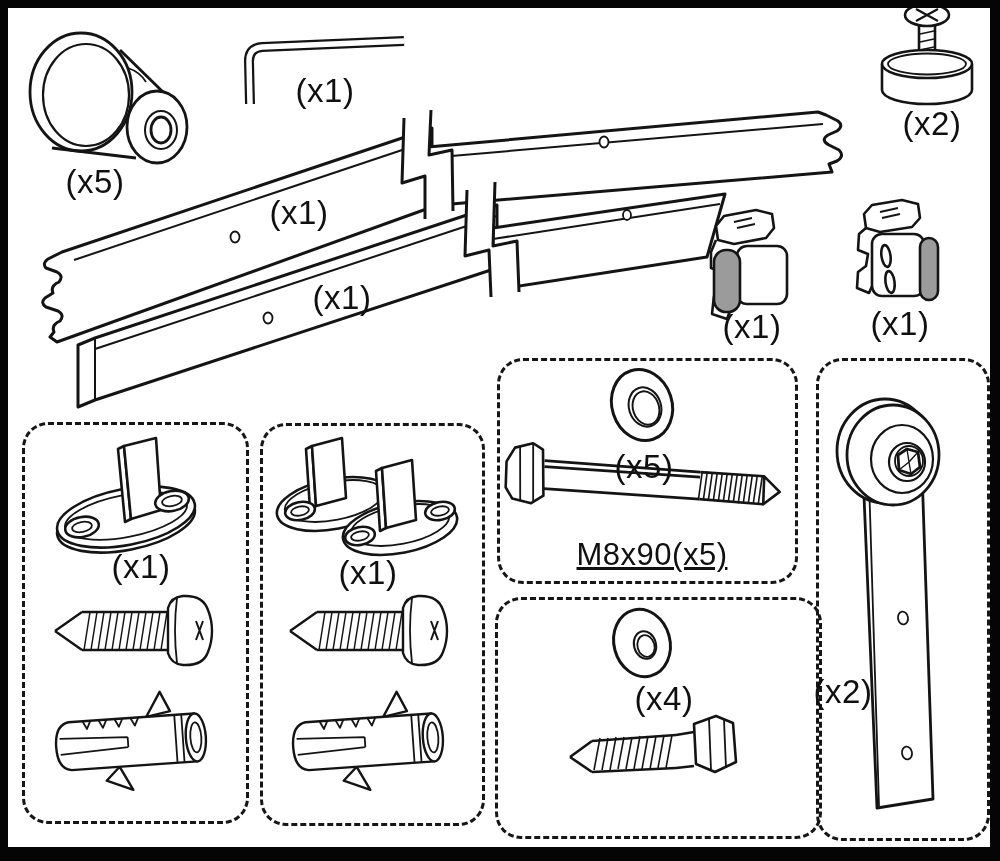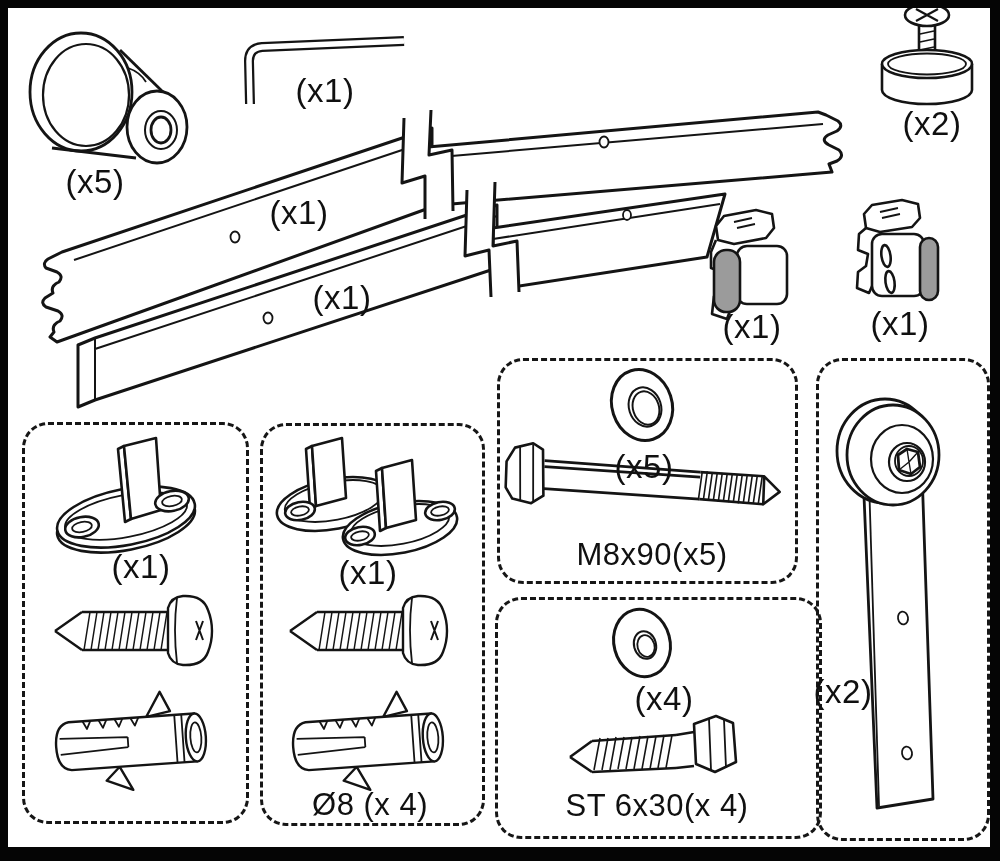--- a/index.html
+++ b/index.html
@@ -7,21 +7,21 @@
     position:relative;width:1000px;height:861px;background:#ffffff;
     font-family:"Liberation Sans", sans-serif;color:#111;overflow:hidden;
     margin:0 auto;
   }
   .frame{position:absolute;inset:0;border-style:solid;border-color:#050505;
     border-width:8px 10px 14px 8px;pointer-events:none;z-index:40;}
   .dashbox{position:absolute;border:3px dashed #161616;border-radius:26px;z-index:1;}
   .part{position:absolute;z-index:5;}
   .lbl{position:absolute;transform:translateX(-50%);white-space:nowrap;
     font-size:33px;line-height:38px;color:#101010;z-index:10;letter-spacing:.5px;}
-  .lbl.spec{font-size:31px;}
+  .lbl.spec{font-size:31px;text-decoration:underline;}
   svg{display:block;overflow:visible;}
   svg *{vector-effect:none;}
 </style>
 </head>
 <body>
 
 <div class="stage">
   <div class="frame"></div>
 
   <div class="dashbox" style="left:22px;top:422px;width:221px;height:396px"></div>
@@ -249,22 +249,20 @@
   <div class="lbl" style="left:325px;top:72px">(x1)</div>
   <div class="lbl" style="left:932px;top:105px">(x2)</div>
   <div class="lbl" style="left:299px;top:194px">(x1)</div>
   <div class="lbl" style="left:342px;top:279px">(x1)</div>
   <div class="lbl" style="left:752px;top:308px">(x1)</div>
   <div class="lbl" style="left:900px;top:305px">(x1)</div>
 
   <div class="lbl" style="left:141px;top:548px">(x1)</div>
 
   <div class="lbl" style="left:368px;top:554px">(x1)</div>
-  <div class="lbl spec" style="left:370px;top:786px">Ø8 (x 4)</div>
 
   <div class="lbl" style="left:644px;top:448px">(x5)</div>
   <div class="lbl spec" style="left:652px;top:536px">M8x90(x5)</div>
 
   <div class="lbl" style="left:664px;top:680px">(x4)</div>
-  <div class="lbl spec" style="left:657px;top:787px">ST 6x30(x 4)</div>
 
   <div class="lbl" style="left:843px;top:673px">(x2)</div>
 </div>
 
 </body></html>

